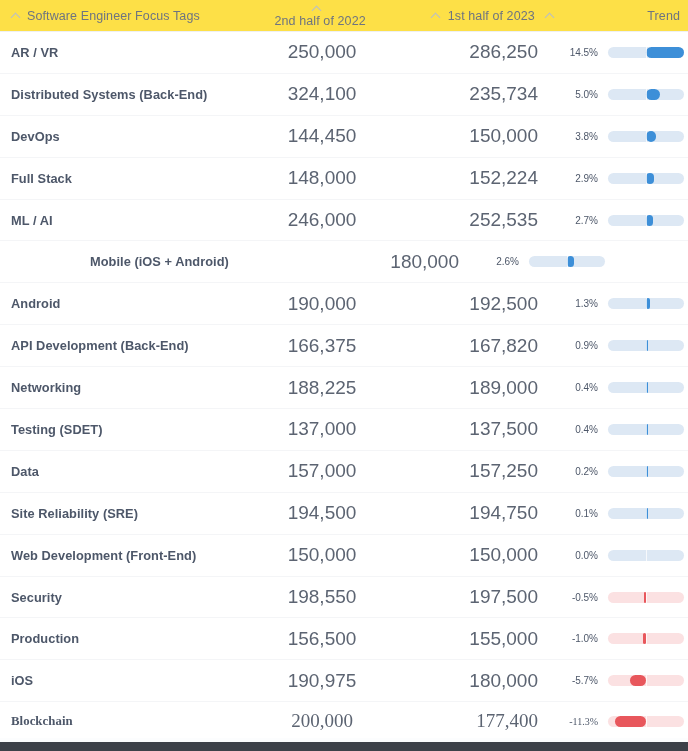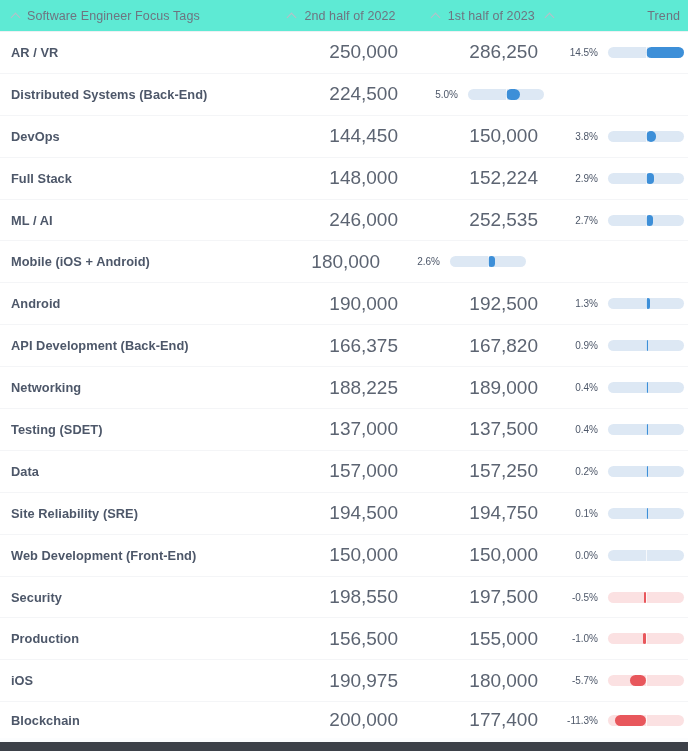--- a/index.html
+++ b/index.html
@@ -12,21 +12,21 @@
   }
   .app { position: relative; width: 688px; height: 751px; background: #fff; }
 
   
   .thead {
     display: flex;
     align-items: center;
     height: 32px;
     padding: 0 4px 0 0;
     border-bottom: 1px solid #eef0f3;
-    background: #5eead4;
+    background: #fde047;
     text-align: right;
   }
   .th {
     font-size: 12.5px;
     color: #6e7480;
     font-weight: 400;
     letter-spacing: .1px;
     display: flex;
     align-items: center;
     white-space: nowrap;
@@ -44,38 +44,39 @@
     position: absolute;
     left: 1px; top: 4px;
     width: 6px; height: 6px;
     border-left: 1.3px solid #b9bec7;
     border-top: 1.3px solid #b9bec7;
     transform: rotate(45deg);
   }
 
   
   .c-label   { width: 246px; padding-left: 11px; }
-  .c-prev    { width: 158px; justify-content: flex-end; padding-right: 6px; }
+  .c-prev    { width: 158px; justify-content: flex-end; padding-right: 6px; flex-direction: column; }
   .c-curr    { width: 140px; justify-content: flex-end; padding-right: 6px; }
   .c-pct     { width: 54px;  justify-content: flex-end; }
   .c-trend   { width: 90px;  justify-content: flex-end; padding-right: 4px; }
 
   .th.c-prev .sorticon, .th.c-curr .sorticon { margin-right: 6px; }
   .th.c-pct  { justify-content: flex-start; padding-left: 4px; }
 
   
   .tbody { width: 688px; }
   .tr {
     display: flex;
     align-items: center;
     height: 41.9px;
     border-bottom: 1px solid #f4f5f7;
     background: #fff;
-  }
-  .tr:last-child { border-bottom: 6px solid #eab308; }
+    justify-content: center;
+  }
+  .tr:last-child { border-bottom: 4px solid #eab308; font-family: Liberation Serif, serif; }
 
   .td { font-size: 13px; display: flex; align-items: center; }
   .td.c-label {
     font-weight: 700;
     color: #4d5769;
     font-size: 12.8px;
     letter-spacing: .05px;
     white-space: nowrap;
     overflow: hidden;
   }
@@ -182,21 +183,22 @@
         <div class="td c-pct">14.5%</div>
         <div class="td c-trend">
           <div class="bar pos">
             <div class="fill" style="width: 40px;"></div>
             <div class="midline"></div>
           </div>
         </div>
       </div>
       <div class="tr">
         <div class="td c-label">Distributed Systems (Back-End)</div>
-        <div class="td c-prev">224,500</div>
+        <div class="td c-prev">324,100</div>
+        <div class="td c-curr">235,734</div>
         <div class="td c-pct">5.0%</div>
         <div class="td c-trend">
           <div class="bar pos">
             <div class="fill" style="width: 13.7931px;"></div>
             <div class="midline"></div>
           </div>
         </div>
       </div>
       <div class="tr">
         <div class="td c-label">DevOps</div>

